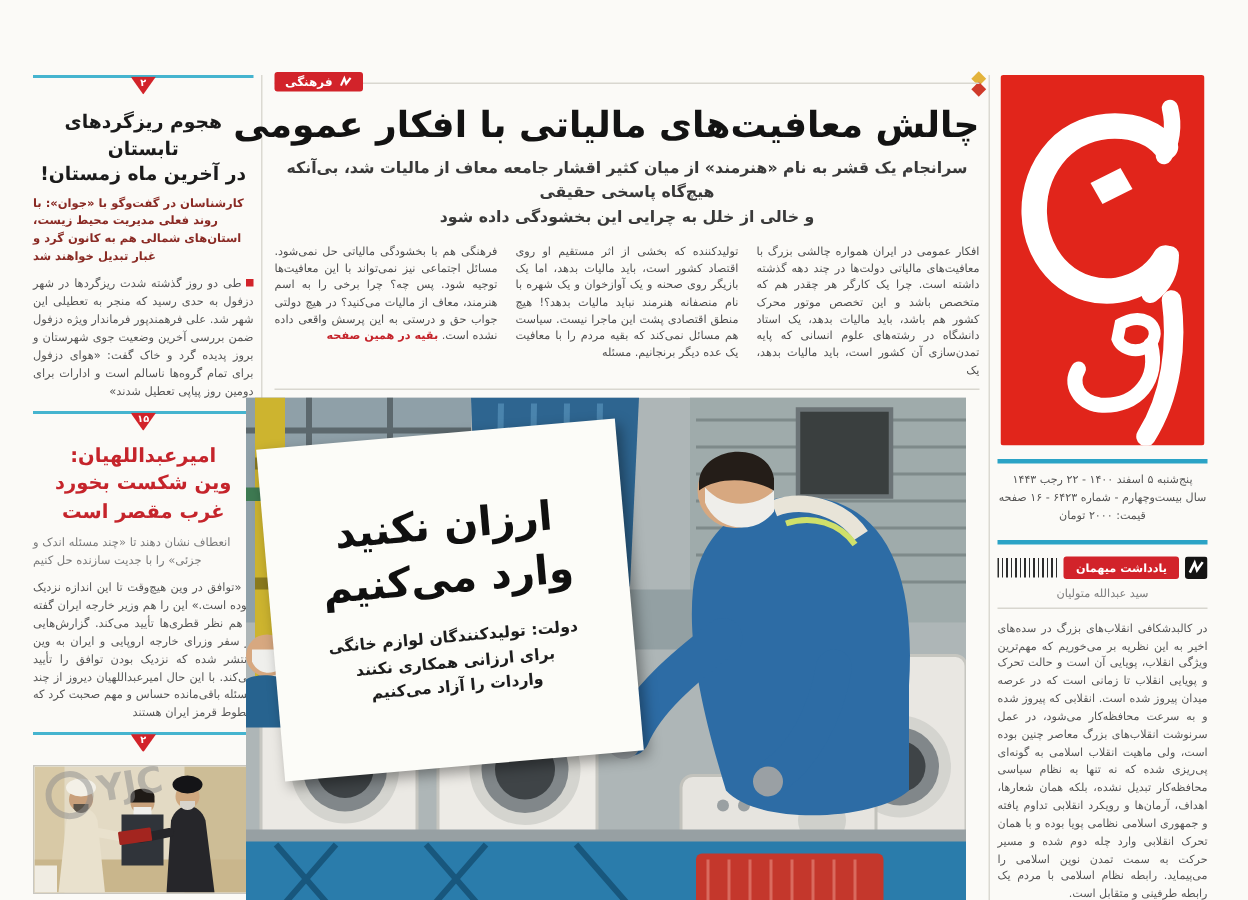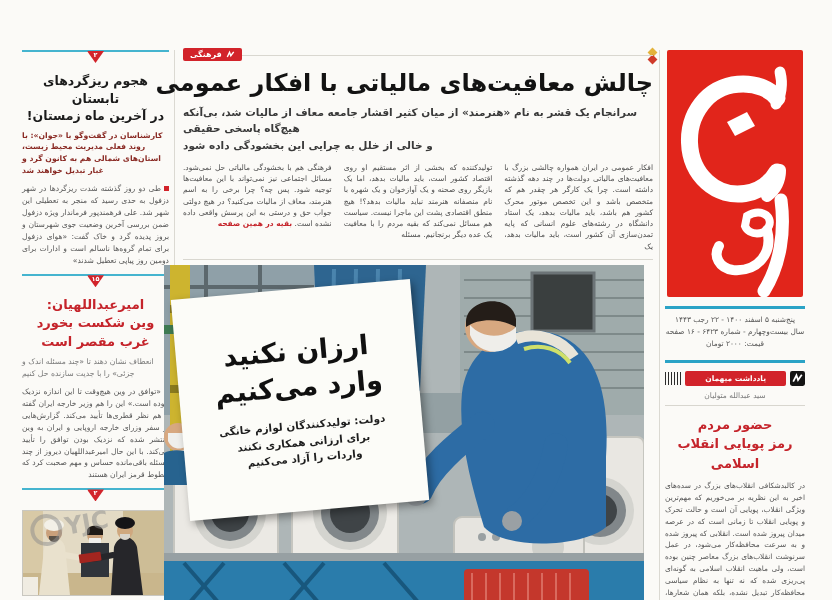--- a/index.html
+++ b/index.html
@@ -34,21 +34,21 @@
   .yjc-circle{width:24px;height:24px;border:4px solid #8d8d8d;border-radius:50%;}
 
   
   #main{position:absolute;left:183px;top:45px;width:470px;}
   .tag-row{position:relative;height:19px;}
   .tag-rule{position:absolute;top:10px;left:0;right:0;height:1px;background:#d9d7d0;}
   .section-tag{position:absolute;top:3px;left:0;background:#d2232a;color:#fff;font-size:8px;
                font-weight:bold;padding:2px 7px;border-radius:2px;display:flex;gap:4px;}
   .main-headline{font-size:24px;font-weight:bold;color:#131313;text-align:center;line-height:1.3;
                  margin-top:4px;white-space:nowrap;letter-spacing:-.3px;}
-  .main-sub{font-size:10.5px;font-weight:bold;color:#3a3a3a;text-align:left;line-height:1.55;
+  .main-sub{font-size:10.5px;font-weight:bold;color:#3a3a3a;text-align:center;line-height:1.55;
             margin-top:5px;white-space:pre-line;}
   .main-cols{display:flex;gap:12px;margin-top:9px;}
   .main-col{flex:1;font-size:7.5px;line-height:1.5;color:#4f4f4f;text-align:justify;}
   .continue{color:#c5242b;font-weight:bold;}
   .photo-rule{height:1px;background:#d9d7d0;margin-top:7px;}
 
   .photo-wrap{position:relative;width:480px;margin-top:5px;right:9px;}
   .photo-svg{display:block;width:480px;height:345px;}
   .photo-card{position:absolute;left:16px;top:24px;width:228px;height:210px;background:#fcfcf8;
               transform:rotate(-5deg);box-shadow:3px 4px 9px rgba(0,0,0,.38);display:flex;
@@ -56,21 +56,21 @@
   .card-title{font-size:27px;font-weight:bold;color:#101010;line-height:1.35;white-space:pre-line;}
   .card-sub{font-size:10.5px;font-weight:bold;color:#1e1e1e;margin-top:11px;line-height:1.6;white-space:pre-line;}
 
   
   #right-col{position:absolute;left:665px;top:50px;width:140px;}
   .masthead{display:block;margin:0 auto;width:136px;height:247px;}
   .rc-rule{height:3px;background:#2ba3c6;margin-top:9px;}
   .rc-info{margin-top:5px;font-size:7.4px;color:#555;text-align:center;line-height:1.65;}
   .rc-barcode-row{display:flex;align-items:center;gap:4px;margin-top:8px;}
   .rc-logo{width:15px;height:15px;flex:none;}
-  .rc-badge{background:#d2232a;color:#fff;font-size:7.5px;font-weight:bold;padding:3px 20px;
+  .rc-badge{background:#d2232a;color:#fff;font-size:7.5px;font-weight:bold;padding:3px 8px;
             border-radius:2px;white-space:nowrap;}
   .rc-barcode{flex:1;height:13px;background:repeating-linear-gradient(90deg,#2c2c2c 0 1px,transparent 1px 3px);}
   .rc-author{margin-top:5px;text-align:center;font-size:7.5px;color:#7a7a7a;padding-bottom:5px;
              border-bottom:1px solid #d8d6cf;}
   .rc-headline{margin-top:9px;text-align:center;color:#c5242b;font-weight:bold;font-size:13px;
                line-height:1.5;white-space:pre-line;}
   .rc-body{margin-top:7px;font-size:7.4px;line-height:1.6;color:#565656;text-align:justify;}
 </style>
 </head>
 <body>
@@ -323,22 +323,20 @@
       <svg class="rc-logo" viewBox="0 0 14 14">
         <rect width="14" height="14" rx="2" fill="#141414"></rect>
         <path d="M3 10 L6 4 L7.5 8.5 L11 3.5" stroke="#fff" stroke-width="1.6" fill="none"></path>
       </svg>
       <span class="rc-badge">یادداشت میهمان</span>
       <span class="rc-barcode"></span>
     </div>
 
     <div class="rc-author">سید عبدالله متولیان</div>
 
-    <div class="rc-headline">حضور مردم
-رمز پویایی انقلاب اسلامی</div>
 
     <div class="rc-body">
       <span>در کالبدشکافی انقلاب‌های بزرگ در سده‌های اخیر به این نظریه بر می‌خوریم که مهم‌ترین ویژگی انقلاب، پویایی آن است و حالت تحرک و پویایی انقلاب تا زمانی است که در عرصه میدان پیروز شده است. انقلابی که پیروز شده و به سرعت محافظه‌کار می‌شود، در عمل سرنوشت انقلاب‌های بزرگ معاصر چنین بوده است، ولی ماهیت انقلاب اسلامی به گونه‌ای پی‌ریزی شده که نه تنها به نظام سیاسی محافظه‌کار تبدیل نشده، بلکه همان شعارها، اهداف، آرمان‌ها و رویکرد انقلابی تداوم یافته و جمهوری اسلامی نظامی پویا بوده و با همان تحرک انقلابی وارد چله دوم شده و مسیر حرکت به سمت تمدن نوین اسلامی را می‌پیماید. رابطه نظام اسلامی با مردم یک رابطه طرفینی و متقابل است.</span>
       
     </div>
   </div>
 
 </div>
 
 </body></html>

